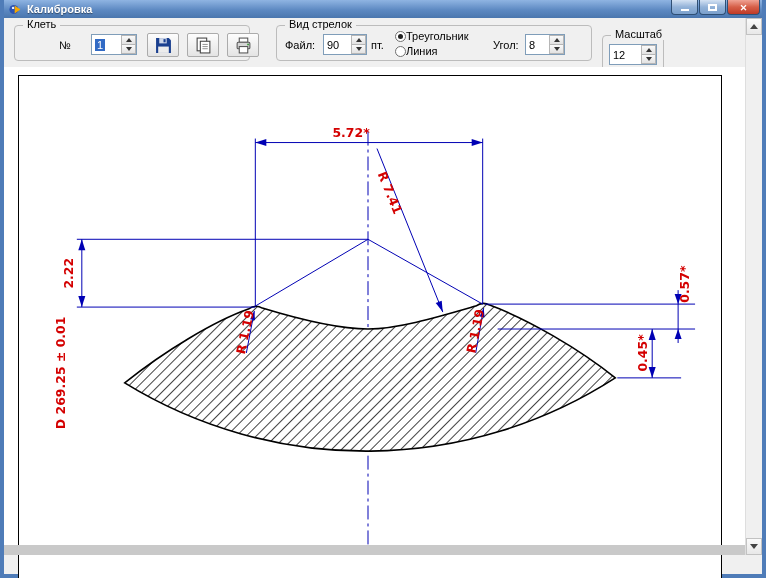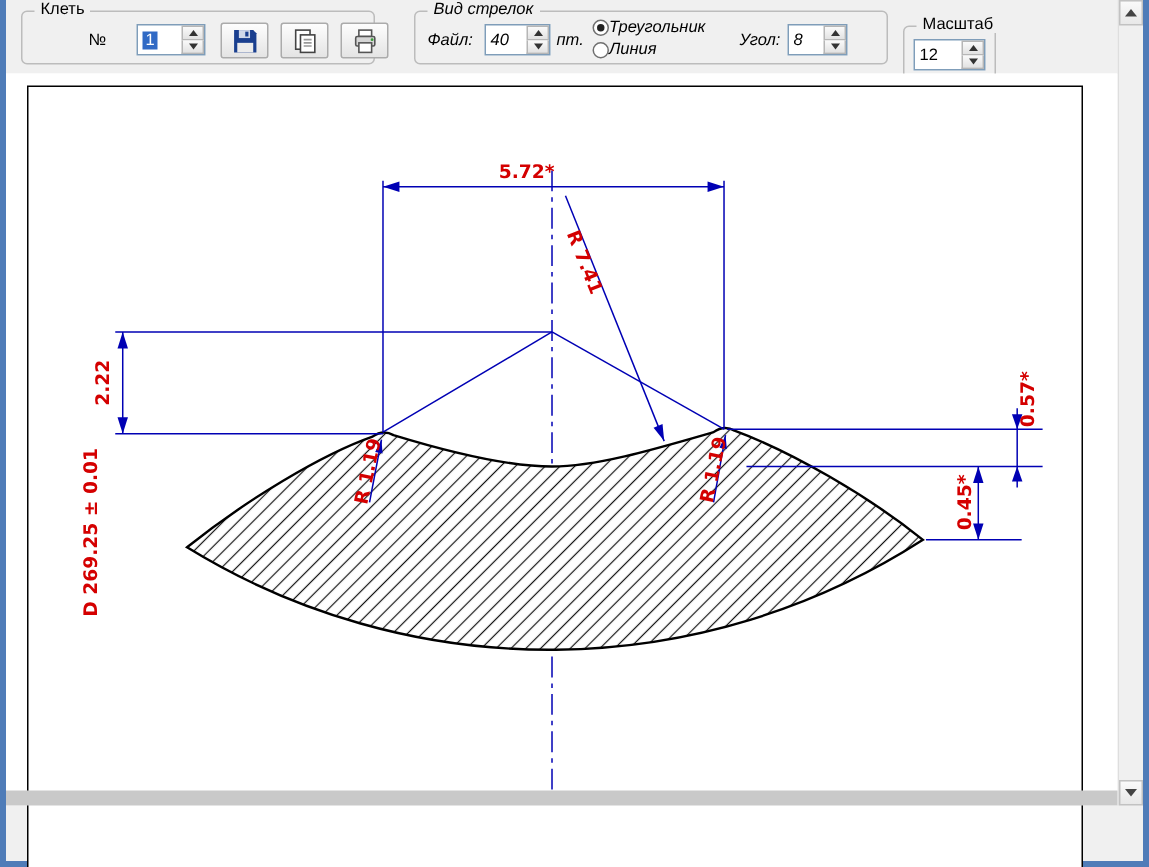--- a/index.html
+++ b/index.html
@@ -23,21 +23,21 @@
   .menubar{height:19px;background:#f0f0f0;display:flex;align-items:center;padding-left:4px;border-bottom:1px solid #e6e6e6;}
   .menu-item{padding:2px 7px;}
   
   .body{display:flex;height:537px;}
   .client{flex:1;min-width:0;display:flex;flex-direction:column;background:#fff;}
   
   .toolbar{height:49px;flex:none;background:#f0f0f0;position:relative;}
   .groupbox{position:absolute;top:7px;height:36px;border:1px solid #bcbcbc;border-radius:4px;}
   .gb-caption{position:absolute;top:-8px;left:8px;background:#f0f0f0;padding:0 4px;white-space:nowrap;}
   .gb-stand{left:10px;width:236px;}
-  .gb-arrows{left:272px;width:316px;font-style:italic;}
+  .gb-arrows{left:272px;width:316px;}
   .gb-scale{left:598px;width:62px;margin-top:10px;}
   .lbl{position:absolute;white-space:nowrap;}
   .spinedit{position:absolute;height:21px;border:1px solid #7f9db9;background:#fff;display:flex;}
   .se-text{flex:1;display:flex;align-items:center;padding-left:3px;overflow:hidden;}
   .se-text .sel{background:#316ac5;color:#fff;padding:0 2px;}
   .se-btns{width:15px;flex:none;display:flex;flex-direction:column;}
   .se-up,.se-down{flex:1;background:linear-gradient(#fafafa,#e2e2e2);border:1px solid #b6b6b6;
     display:flex;align-items:center;justify-content:center;}
   .se-down{border-top:none;}
   .tri-up{width:0;height:0;border-left:3px solid transparent;border-right:3px solid transparent;border-bottom:4px solid #333;}
@@ -74,20 +74,39 @@
   .dimfill{fill:#0000b4;stroke:none;}
   .cl{stroke:#0000b4;stroke-width:1;fill:none;stroke-dasharray:14 4 3 4;}
   .profile{fill:url(#hatch);stroke:#000;stroke-width:1.6;}
   .dimtext{fill:#d40000;font-family:"DejaVu Sans",sans-serif;font-size:12.5px;font-weight:bold;}
 </style>
 </head>
 <body>
 
 <div class="window">
 
+  <div class="titlebar">
+    <svg class="app-icon" viewBox="0 0 16 16">
+      <circle cx="6" cy="8" r="5.5" fill="#2b53b4"></circle>
+      <path d="M7 3 L14 8 L7 13 Z" fill="#f5a800"></path>
+      <circle cx="5" cy="6" r="1.5" fill="#e8eef8"></circle>
+    </svg>
+    <span class="title">Калибровка</span>
+    <div class="caption-buttons">
+      <div class="cap-btn">
+          <span class="g-min"></span>
+        </div>
+      <div class="cap-btn">
+          <span class="g-max"></span>
+        </div>
+      <div class="cap-btn close">
+          <span class="g-close"></span>
+        </div>
+    </div>
+  </div>
 
 
   <div class="body">
     <div class="client">
 
       <div class="toolbar">
 
         <div class="groupbox gb-stand">
           <span class="gb-caption">Клеть</span>
           <span class="lbl num-lbl">№</span>
@@ -131,21 +150,21 @@
               <circle cx="12.3" cy="7" r="0.9" fill="#3a9a3a"></circle>
             </svg>
           </button>
         </div>
 
         <div class="groupbox gb-arrows">
           <span class="gb-caption">Вид стрелок</span>
           <span class="lbl len-lbl">Файл:</span>
           <div class="spinedit se-len">
             <div class="se-text">
-                <span>40</span>
+                <span>90</span>
               </div>
             <div class="se-btns">
               <div class="se-up">
                   <i class="tri-up"></i>
                 </div>
               <div class="se-down">
                   <i class="tri-down"></i>
                 </div>
             </div>
           </div>

